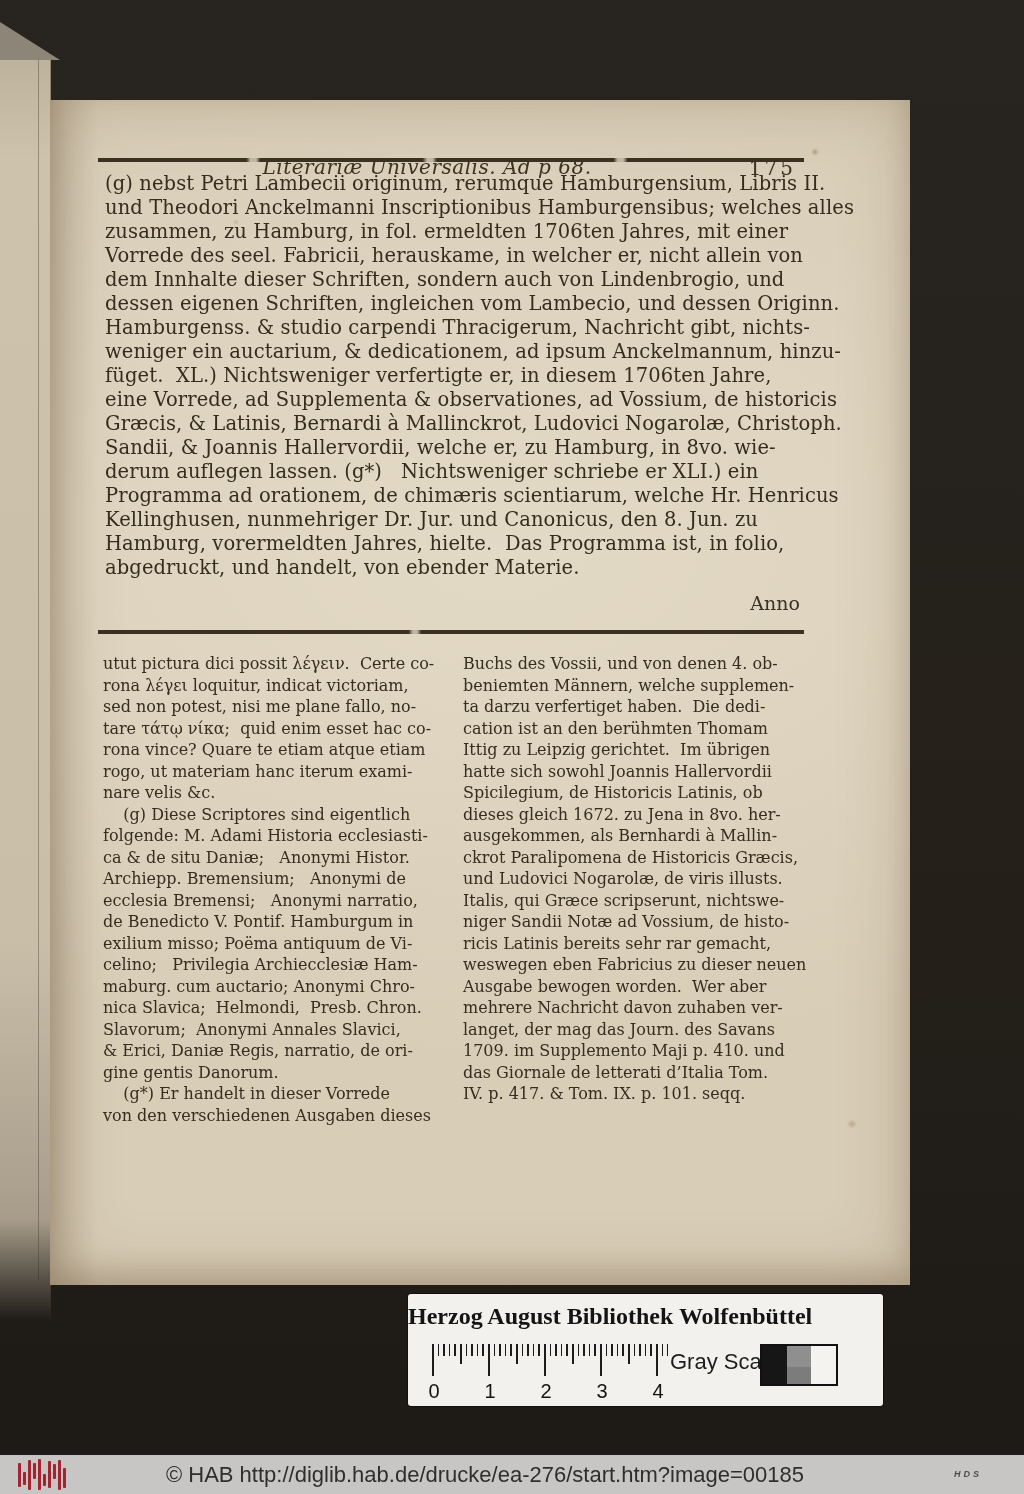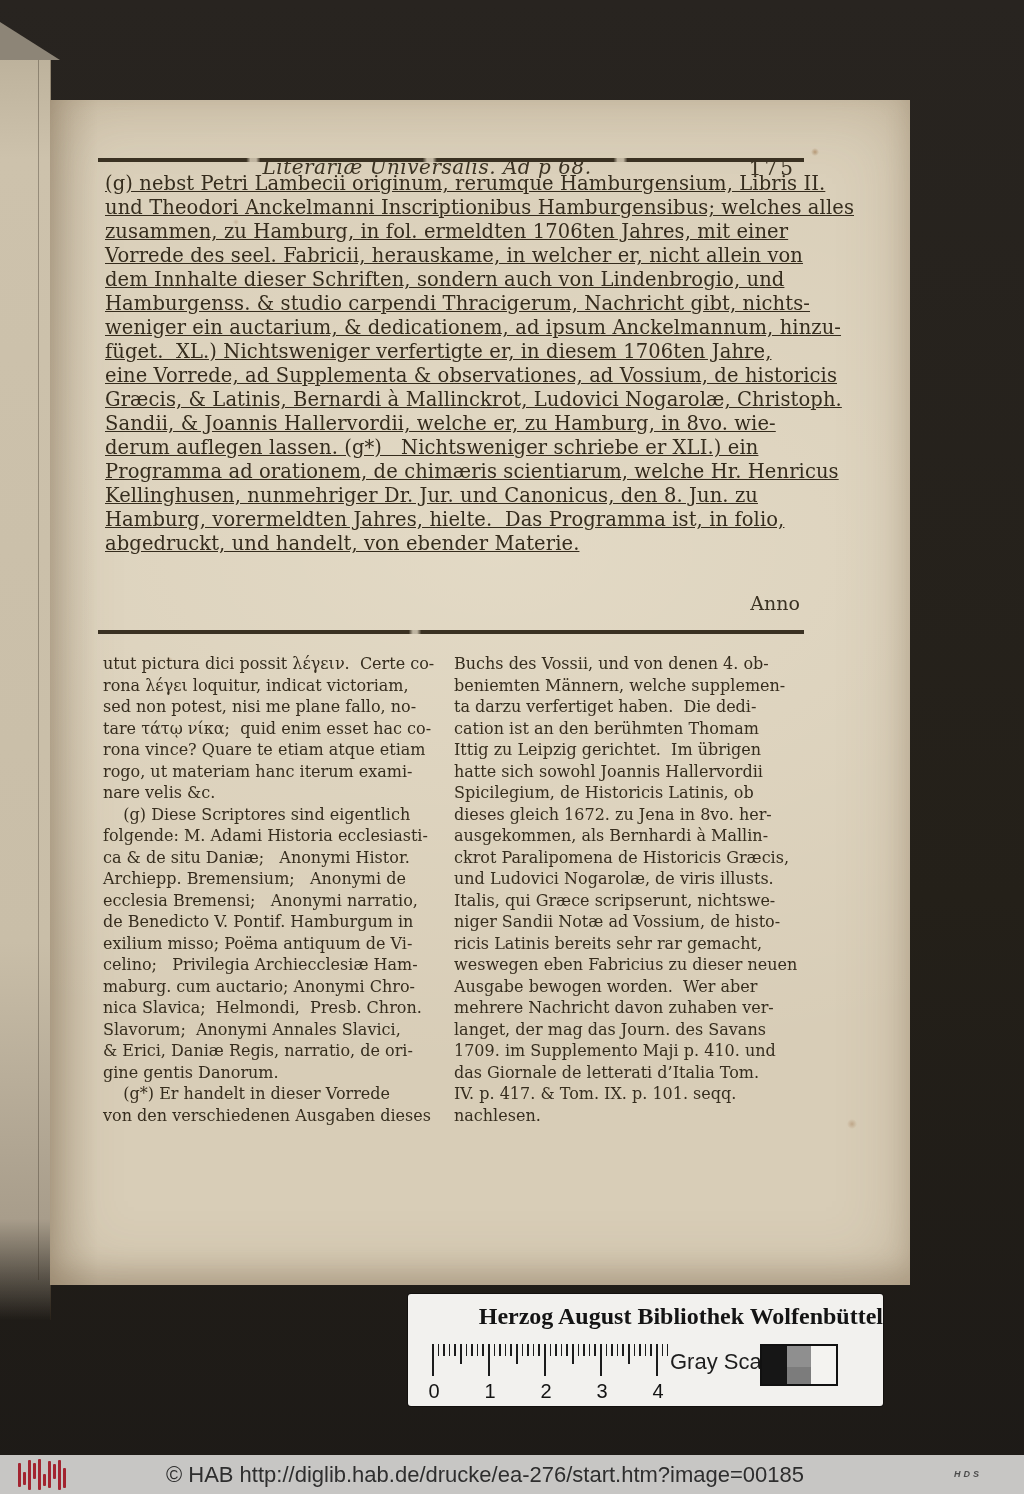--- a/index.html
+++ b/index.html
@@ -30,34 +30,34 @@
     font-style:italic;font-size:20px;letter-spacing:.5px;color:#3b3222;}
   .page-number{position:absolute;right:9px;top:1px;font-size:20px;letter-spacing:3px;color:#3b3222;}
 
   .rule{position:absolute;left:48px;width:706px;}
   .rule-header{top:58px;height:3.5px;
     background:linear-gradient(90deg,#3a3122 0 21%,rgba(58,49,34,.15) 21.6% 22.4%,#3a3122 23% 46%,rgba(58,49,34,.15) 46.6% 47.4%,#3a3122 48% 73%,rgba(58,49,34,.15) 73.6% 74.4%,#3a3122 75% 100%);}
   .rule-section{top:530px;height:4px;
     background:linear-gradient(90deg,#3a3122 0 44%,rgba(58,49,34,.2) 44.6% 45.2%,#3a3122 45.8% 100%);}
 
   .body-block{position:absolute;top:72px;left:55px;width:706px;}
-  .body-line{white-space:pre;font-size:19.5px;line-height:24px;letter-spacing:.1px;color:#352c1d;text-decoration:underline;}
+  .body-line{white-space:pre;font-size:19.5px;line-height:24px;letter-spacing:.1px;color:#352c1d;}
 
   .catchword{position:absolute;top:492px;left:55px;width:695px;text-align:right;padding-right:58px;
     font-size:19px;color:#3b3222;}
 
-  .footnotes{position:absolute;top:553px;left:53px;width:742px;display:flex;gap:15px;}
+  .footnotes{position:absolute;top:553px;left:53px;width:742px;display:flex;gap:24px;}
   .fn-col{width:336px;}
   .fn-col.fn-right{width:344px;}
   .fn-line{white-space:pre;font-size:16px;line-height:21.5px;color:#362d1e;}
 
   
   .label{position:absolute;left:408px;top:1294px;width:475px;height:112px;background:#f2f1ee;
     border-radius:3px;box-shadow:0 0 0 1px rgba(0,0,0,.4);}
-  .label-title{margin-top:9px;text-align:right;font-family:"Liberation Serif",serif;font-weight:bold;
+  .label-title{margin-top:9px;text-align:left;font-family:"Liberation Serif",serif;font-weight:bold;
     font-size:24px;color:#141414;}
   .label-row{position:absolute;left:0;top:46px;width:100%;height:62px;}
   .ruler{position:absolute;left:22px;top:4px;width:244px;height:58px;}
   .ruler-ticks{height:34px;
     background:
       repeating-linear-gradient(to right,#1c1c1c 0 1.6px,transparent 1.6px 5.6px) 2px 0 / 236px 12px no-repeat,
       repeating-linear-gradient(to right,#1c1c1c 0 2px,transparent 2px 28px) 2px 0 / 228px 20px no-repeat,
       repeating-linear-gradient(to right,#1c1c1c 0 2.4px,transparent 2.4px 56px) 2px 0 / 228px 32px no-repeat;}
   .ruler-numbers{position:absolute;left:0;top:36px;width:100%;height:22px;
     font-family:"Liberation Sans",sans-serif;font-size:20px;color:#141414;}
@@ -109,20 +109,21 @@
       <span class="page-number">175</span>
     </div>
     <div class="rule rule-header"></div>
 
     <div class="body-block">
         <div class="body-line">(g) nebst Petri Lambecii originum, rerumque Hamburgensium, Libris II.</div>
         <div class="body-line">und Theodori Anckelmanni Inscriptionibus Hamburgensibus; welches alles</div>
         <div class="body-line">zusammen, zu Hamburg, in fol. ermeldten 1706ten Jahres, mit einer</div>
         <div class="body-line">Vorrede des seel. Fabricii, herauskame, in welcher er, nicht allein von</div>
         <div class="body-line">dem Innhalte dieser Schriften, sondern auch von Lindenbrogio, und</div>
+        <div class="body-line">dessen eigenen Schriften, ingleichen vom Lambecio, und dessen Originn.</div>
         <div class="body-line">Hamburgenss. &amp; studio carpendi Thracigerum, Nachricht gibt, nichts-</div>
         <div class="body-line">weniger ein auctarium, &amp; dedicationem, ad ipsum Anckelmannum, hinzu-</div>
         <div class="body-line">füget.  XL.) Nichtsweniger verfertigte er, in diesem 1706ten Jahre,</div>
         <div class="body-line">eine Vorrede, ad Supplementa &amp; observationes, ad Vossium, de historicis</div>
         <div class="body-line">Græcis, &amp; Latinis, Bernardi à Mallinckrot, Ludovici Nogarolæ, Christoph.</div>
         <div class="body-line">Sandii, &amp; Joannis Hallervordii, welche er, zu Hamburg, in 8vo. wie-</div>
         <div class="body-line">derum auflegen lassen. (g*)   Nichtsweniger schriebe er XLI.) ein</div>
         <div class="body-line">Programma ad orationem, de chimæris scientiarum, welche Hr. Henricus</div>
         <div class="body-line">Kellinghusen, nunmehriger Dr. Jur. und Canonicus, den 8. Jun. zu</div>
         <div class="body-line">Hamburg, vorermeldten Jahres, hielte.  Das Programma ist, in folio,</div>
@@ -173,21 +174,20 @@
           <div class="fn-line">Italis, qui Græce scripserunt, nichtswe-</div>
           <div class="fn-line">niger Sandii Notæ ad Vossium, de histo-</div>
           <div class="fn-line">ricis Latinis bereits sehr rar gemacht,</div>
           <div class="fn-line">weswegen eben Fabricius zu dieser neuen</div>
           <div class="fn-line">Ausgabe bewogen worden.  Wer aber</div>
           <div class="fn-line">mehrere Nachricht davon zuhaben ver-</div>
           <div class="fn-line">langet, der mag das Journ. des Savans</div>
           <div class="fn-line">1709. im Supplemento Maji p. 410. und</div>
           <div class="fn-line">das Giornale de letterati d’Italia Tom.</div>
           <div class="fn-line">IV. p. 417. &amp; Tom. IX. p. 101. seqq.</div>
-          <div class="fn-line">nachlesen.</div>
         </div>
     </div>
   </div>
 
   <div class="label">
     <div class="label-title">Herzog August Bibliothek Wolfenbüttel</div>
     <div class="label-row">
       <div class="ruler">
         <div class="ruler-ticks"></div>
         <div class="ruler-numbers">

